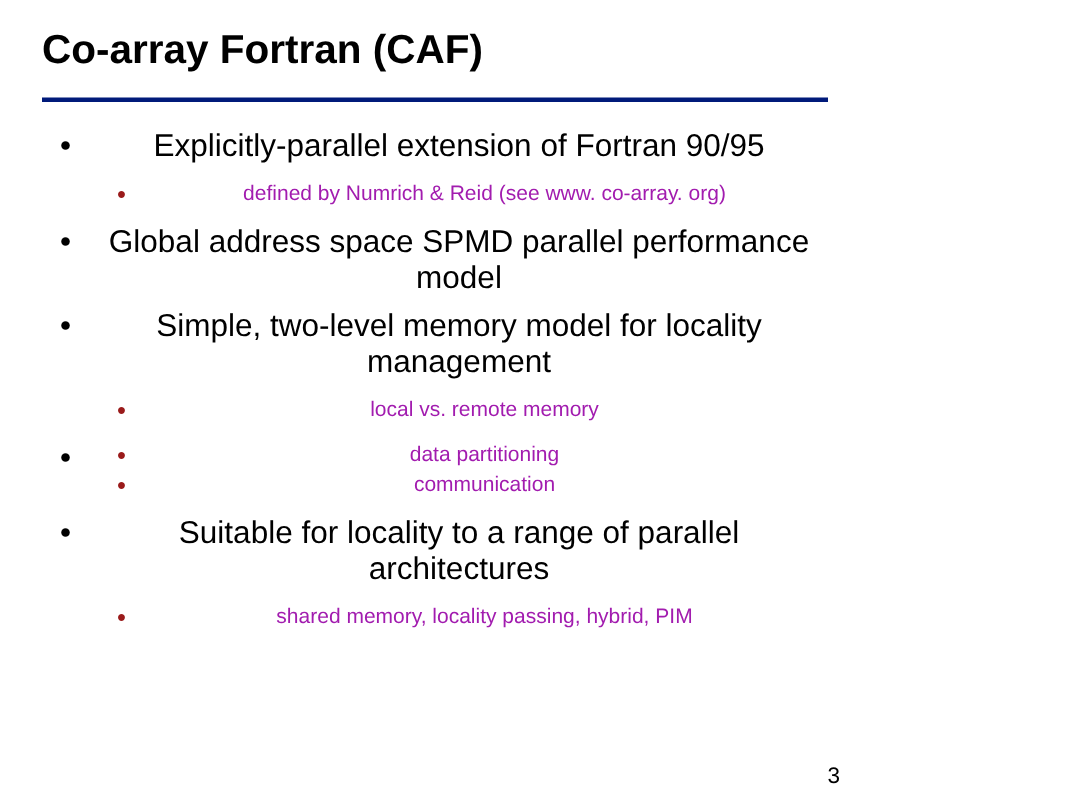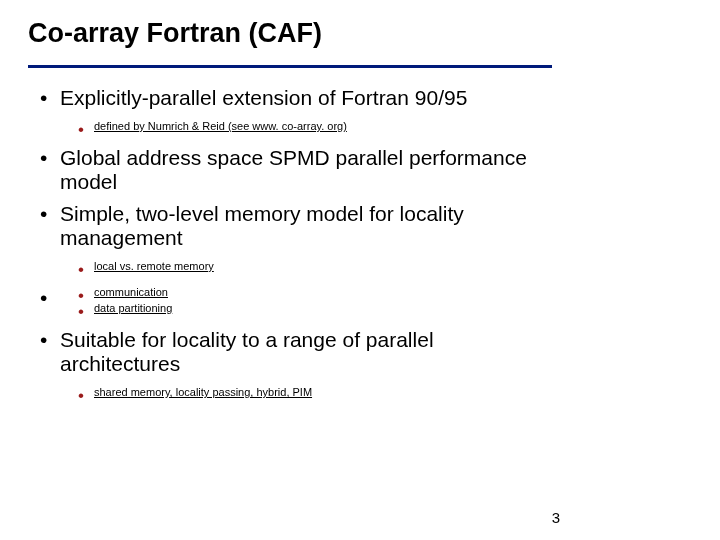--- a/index.html
+++ b/index.html
@@ -24,20 +24,21 @@
     margin: 0 0 6px 0;
     padding: 0 0 10px 0;
   }
   .rule {
     border: none;
     border-top: 3px solid #001a7a;
     margin: 0 0 18px 0;
   }
   .content {
     padding: 0 0 0 4px;
+    text-align: center;
   }
   ul.lvl1 {
     list-style: none;
     margin: 0;
     padding: 0 0 0 8px;
   }
   ul.lvl1 > li {
     position: relative;
     font-size: 21px;
     color: #000;
@@ -52,25 +53,24 @@
     color: #000;
     font-size: 21px;
   }
   ul.lvl2 {
     list-style: none;
     margin: 10px 0 14px 0;
     padding: 0 0 0 18px;
   }
   ul.lvl2 > li {
     position: relative;
-    font-size: 11px;
-    color: #000000;
+    font-size: 14px;
+    color: #a21caf;
     margin: 0 0 4px 0;
     padding-left: 16px;
-    text-decoration: underline;
   }
   ul.lvl2 > li::before {
     content: "•";
     position: absolute;
     left: 0;
     top: 0;
     color: #9a1b1b;
     font-size: 17px;
   }
   .page-num {
@@ -99,22 +99,22 @@
         <span>Global address space SPMD parallel performance model</span>
       </li>
       <li>
         <span>Simple, two-level memory model for locality management</span>
         <ul class="lvl2">
           <li>local vs. remote memory</li>
         </ul>
       </li>
       <li>
         <ul class="lvl2">
+          <li>data partitioning</li>
           <li>communication</li>
-          <li>data partitioning</li>
         </ul>
       </li>
       <li>
         <span>Suitable for locality to a range of parallel architectures</span>
         <ul class="lvl2">
           <li>shared memory, locality passing, hybrid, PIM</li>
         </ul>
       </li>
     </ul>
   </div>

